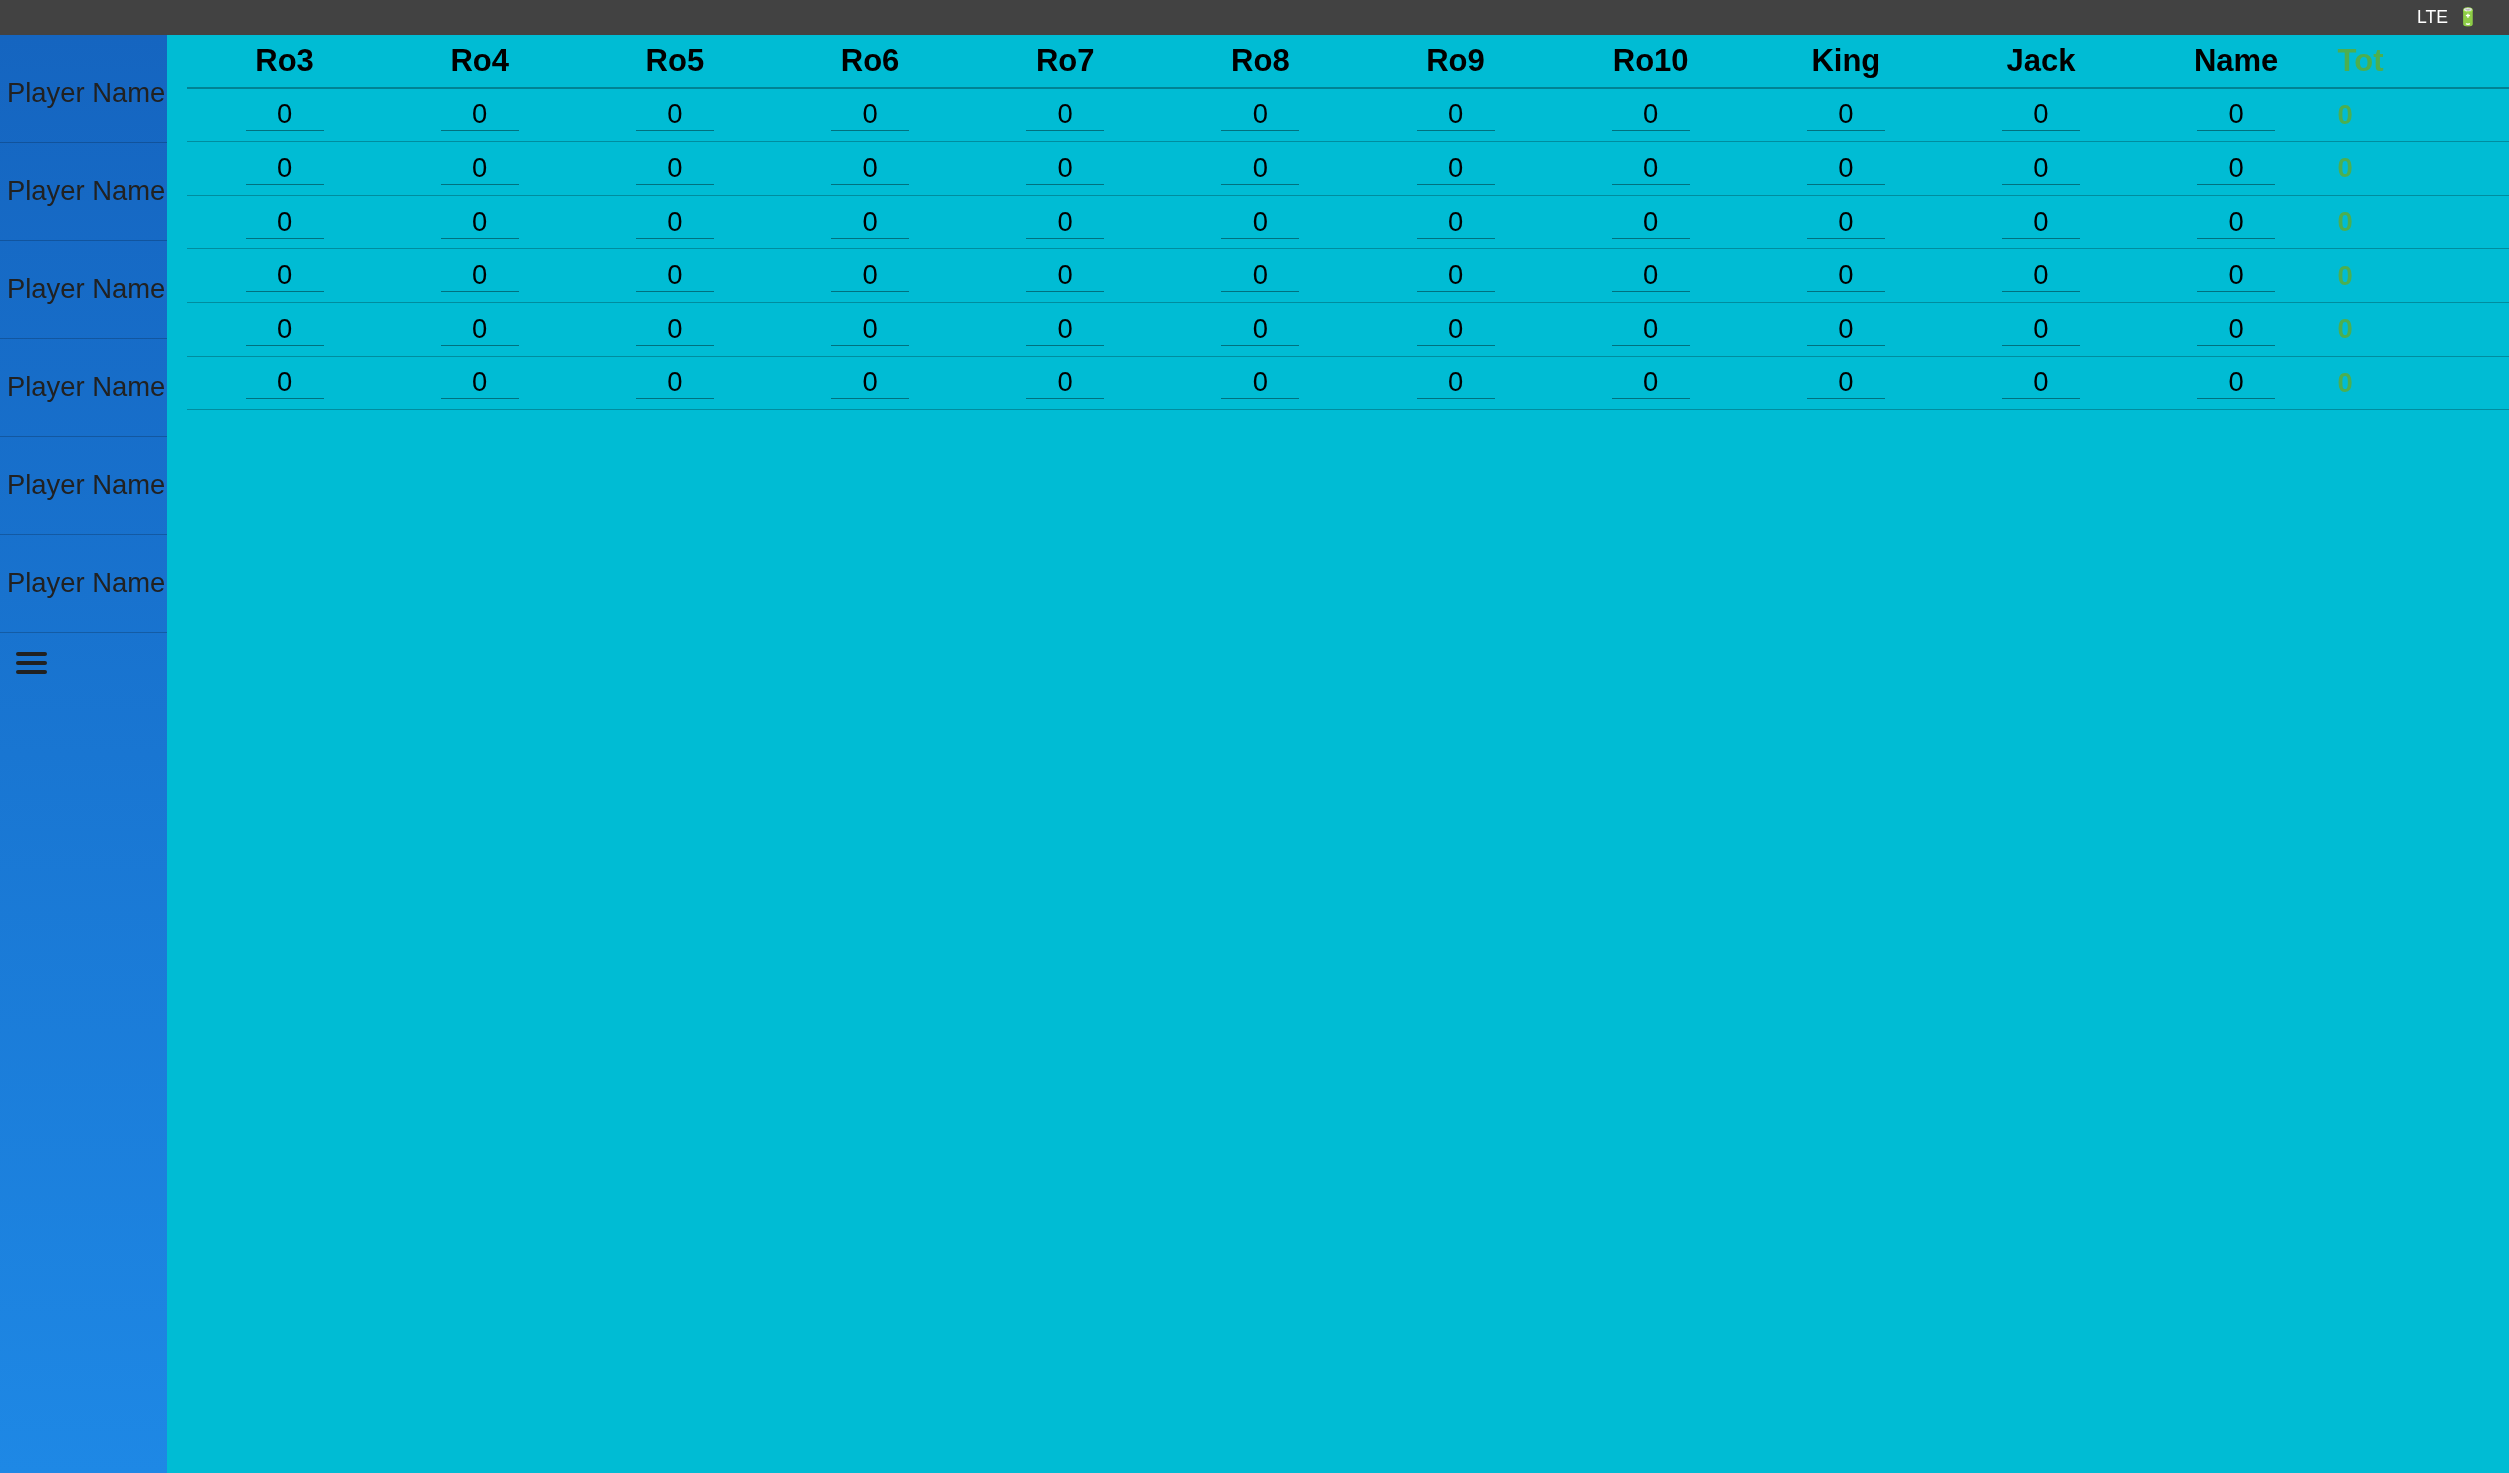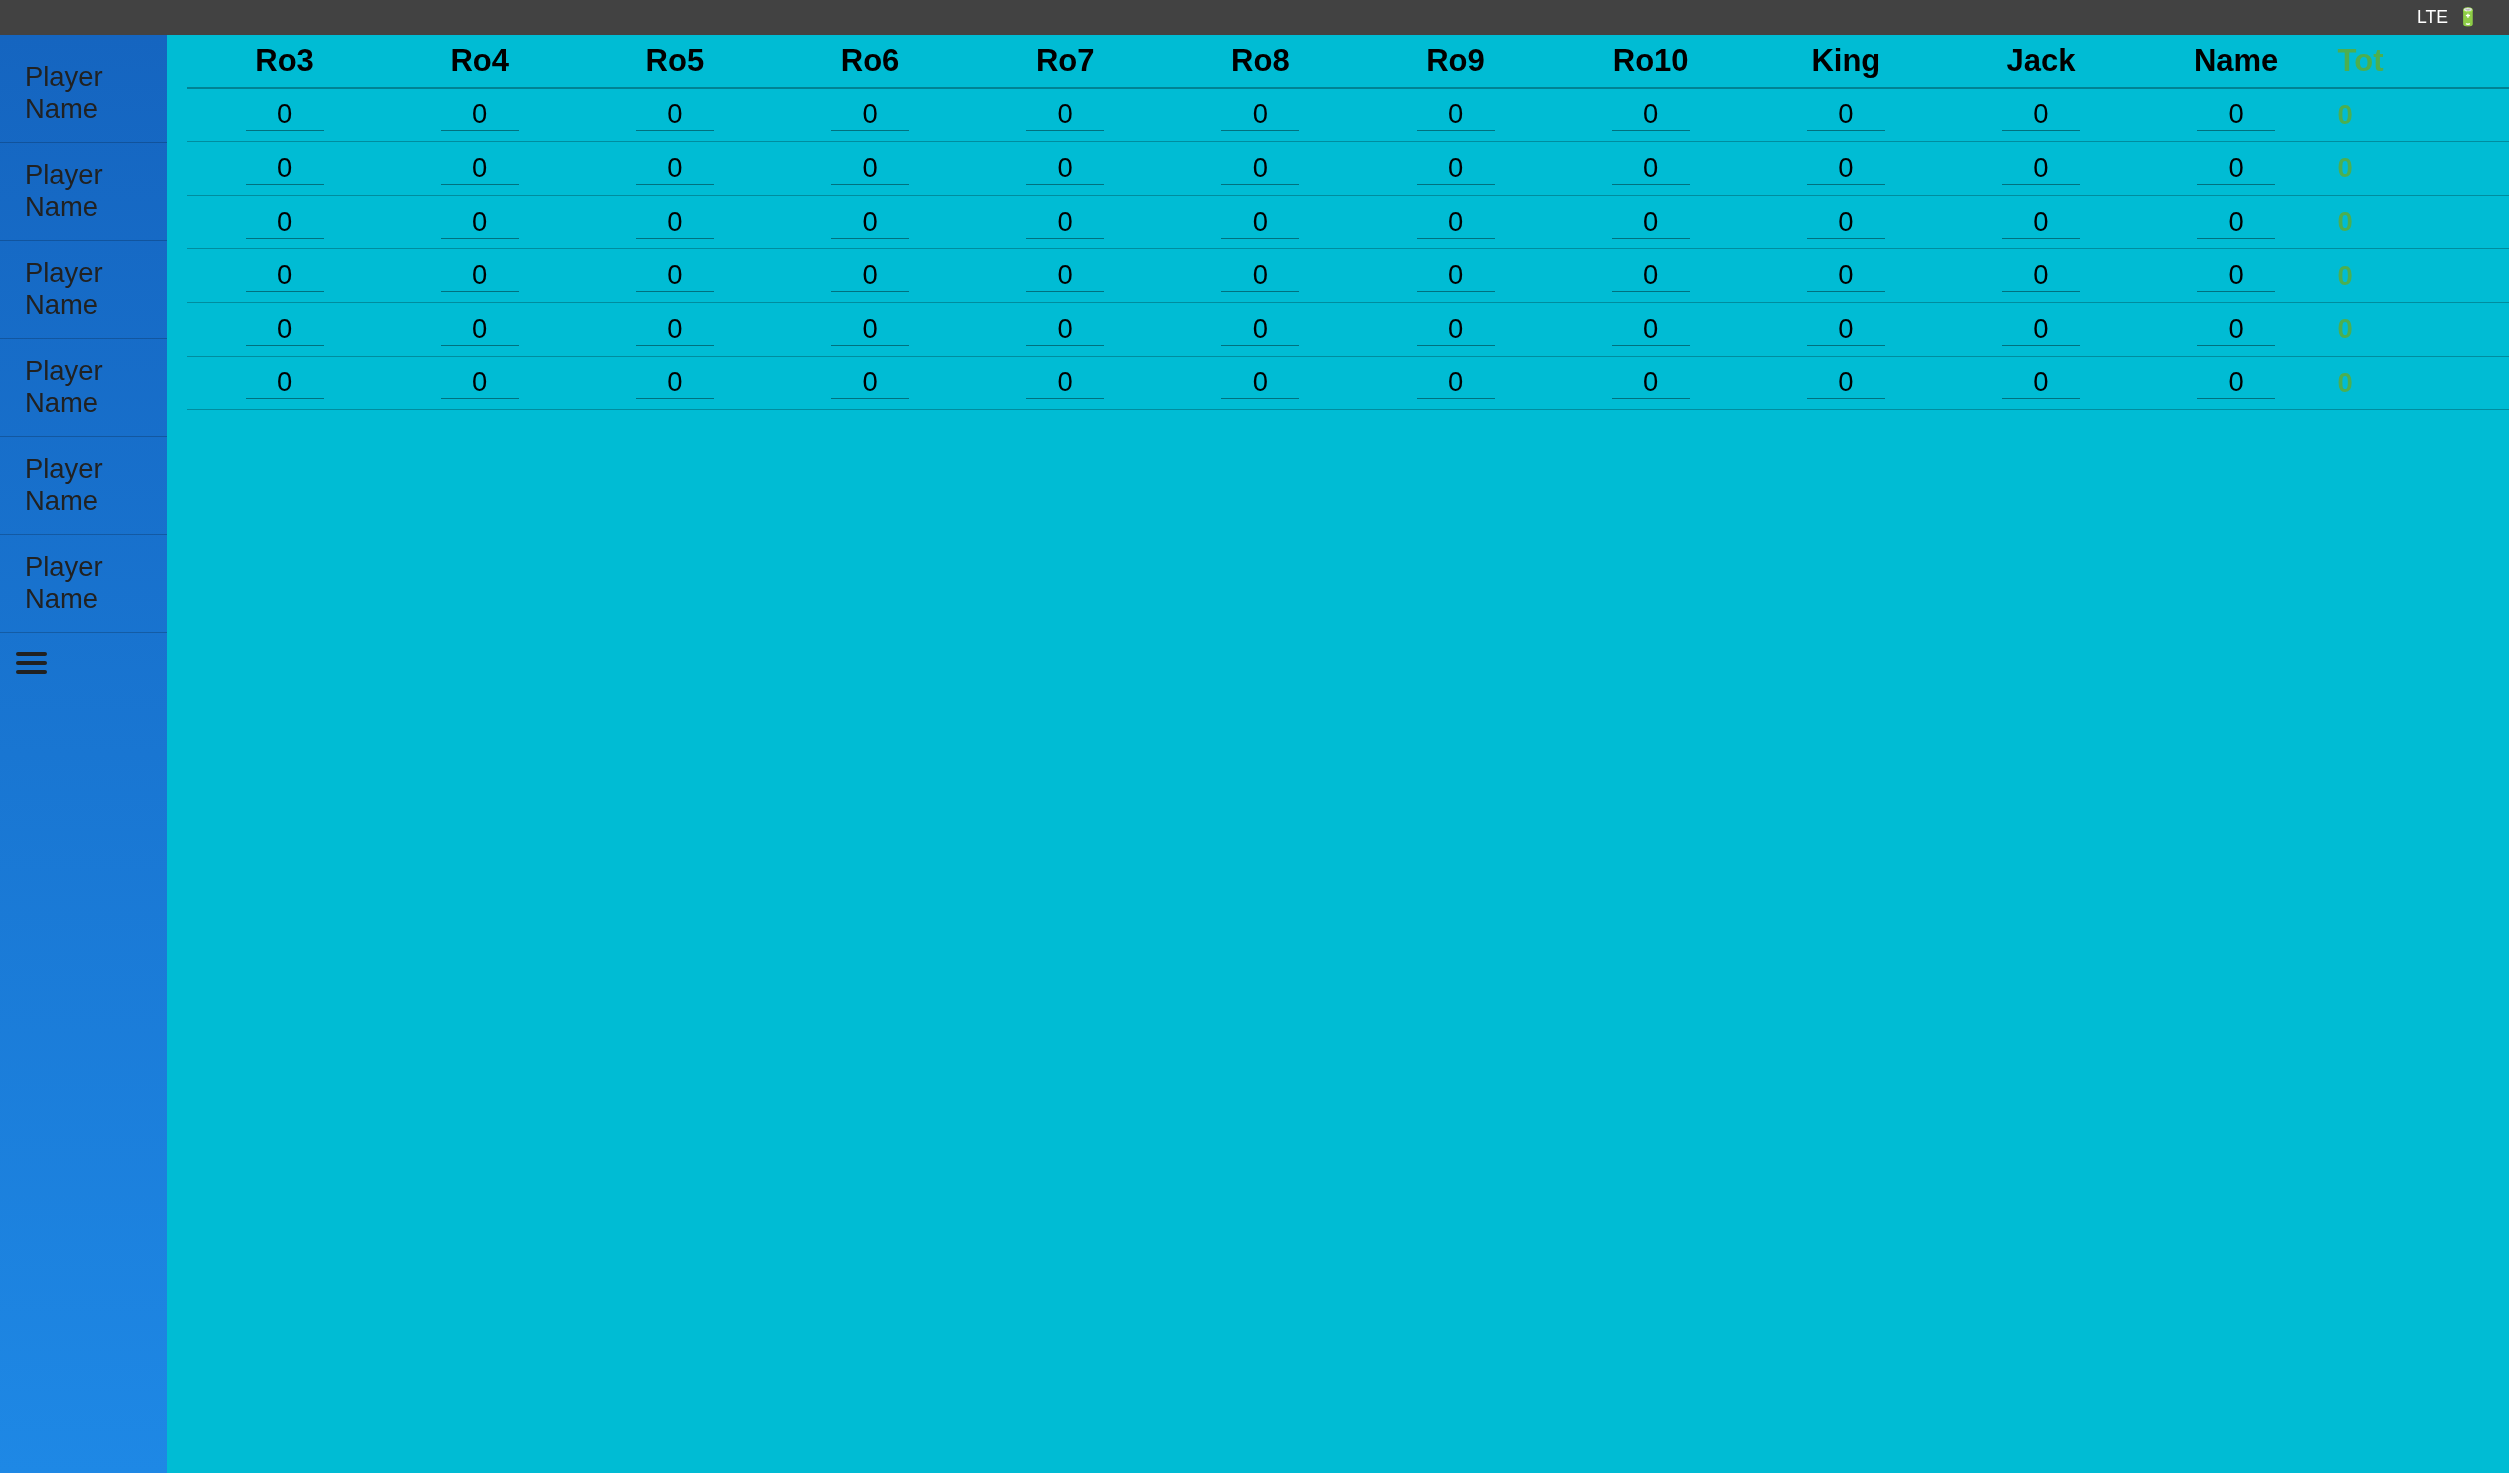--- a/index.html
+++ b/index.html
@@ -52,21 +52,21 @@
       padding-top: 9.8px;
       height: 100%;
     }
 
     
     .sidebar-player {
       width: 100%;
       height: 98px;
       display: flex;
       align-items: center;
-      padding-left: 25px;
+      padding-left: 7px;
       border-bottom: 1px solid rgba(0,0,0,0.2);
       cursor: pointer;
     }
 
     .sidebar-player-name {
       color: #212121;
       font-size: 27.4px;
       font-weight: normal;
     }
 

